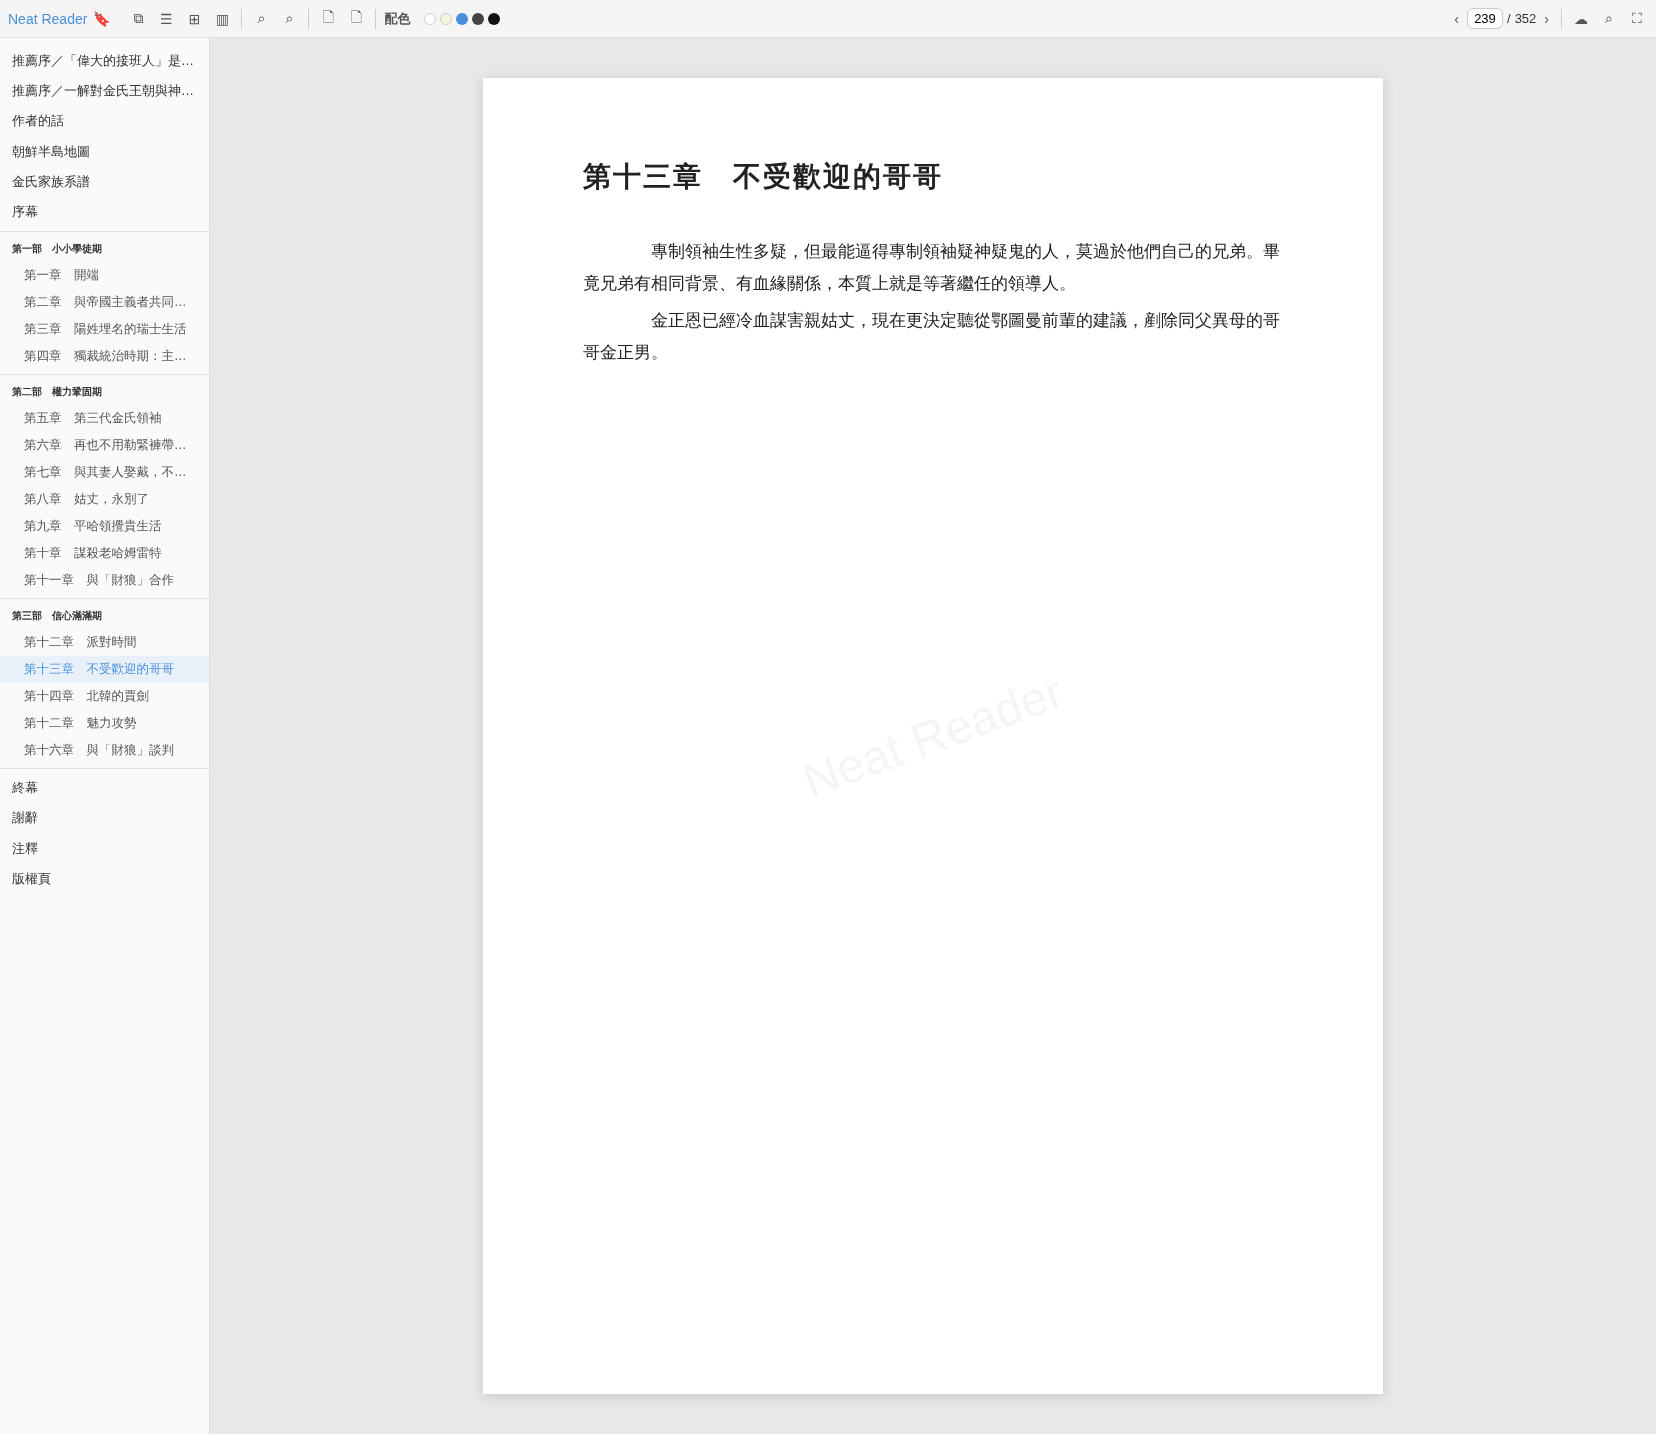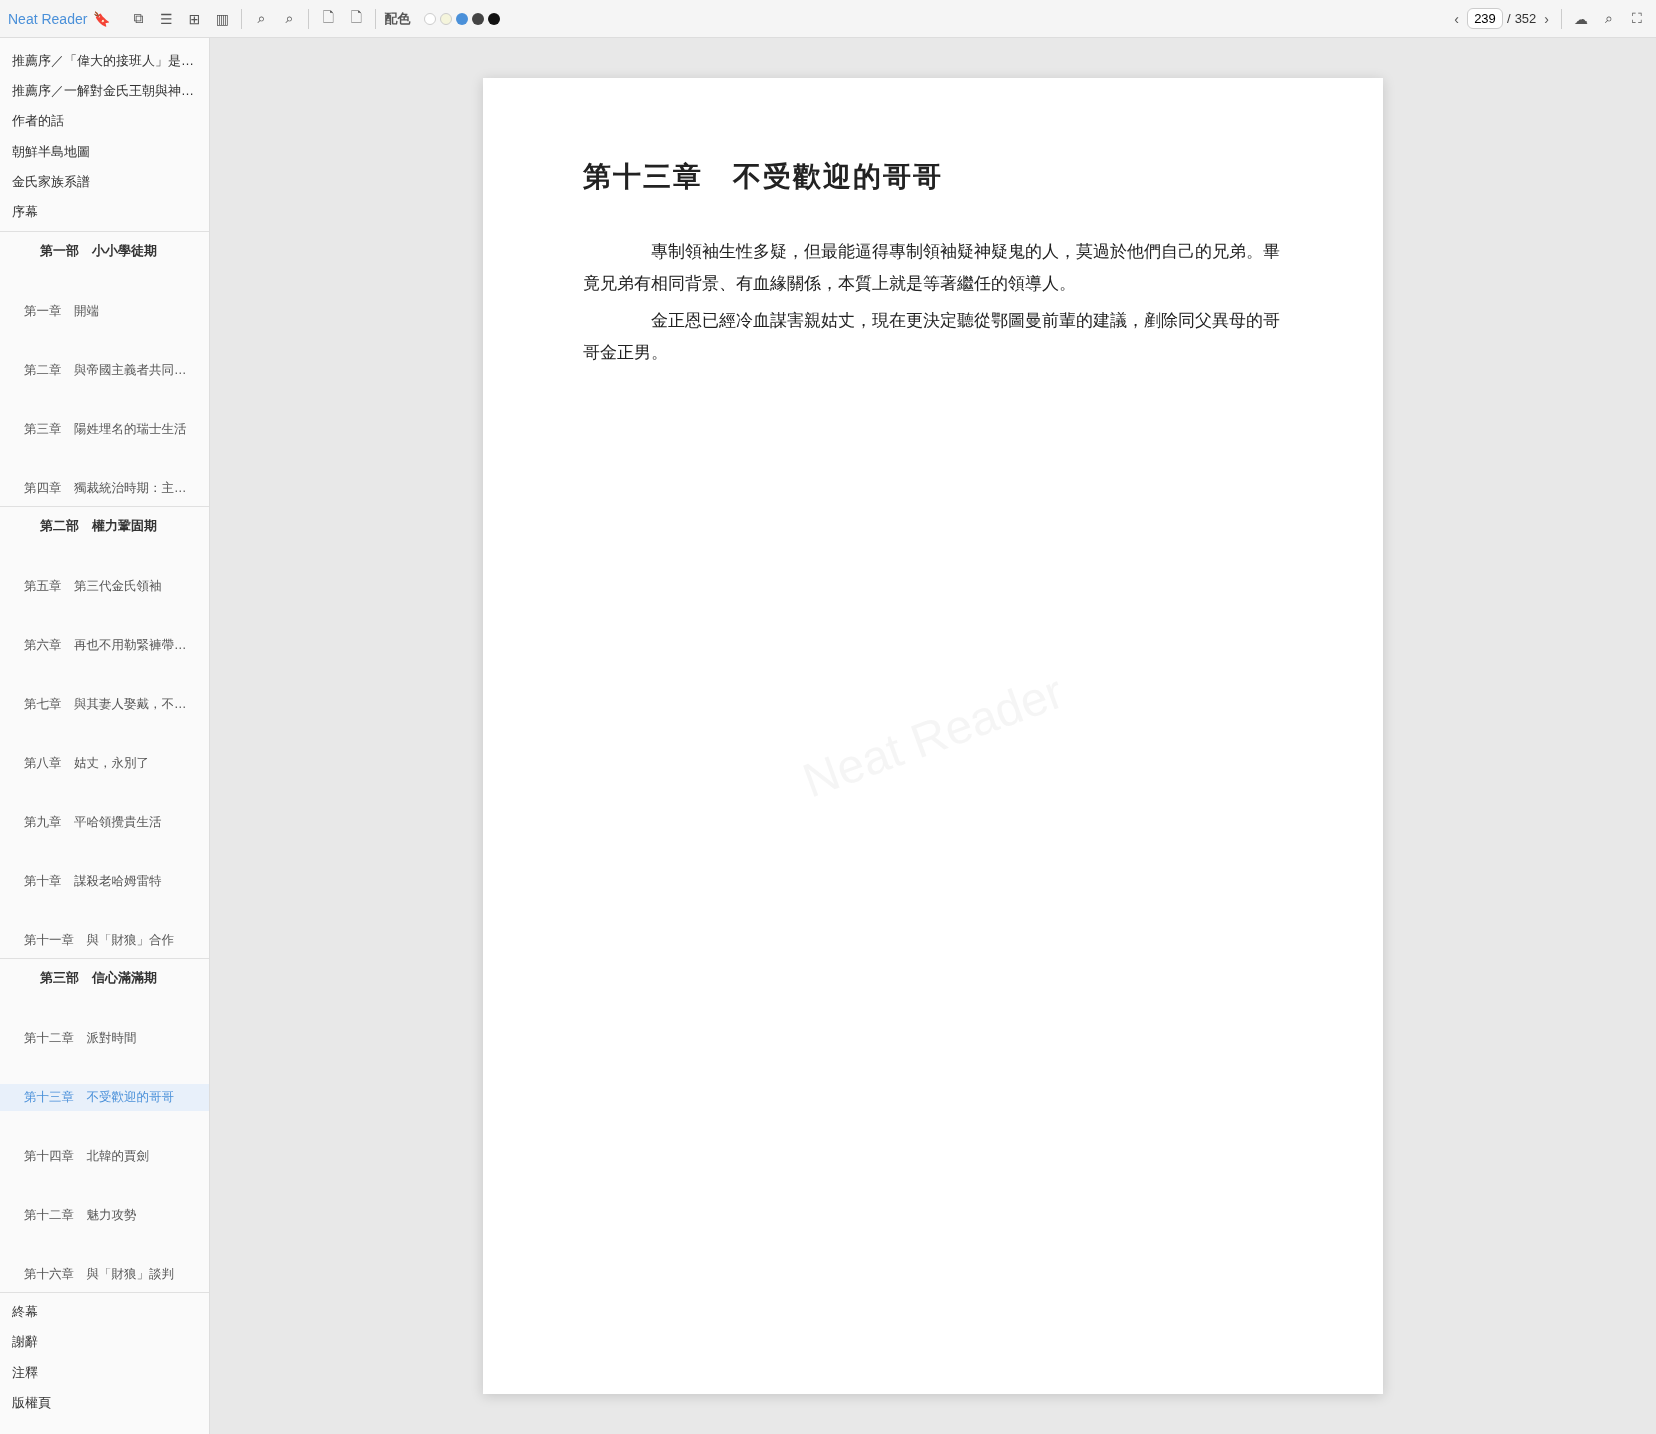--- a/index.html
+++ b/index.html
@@ -115,35 +115,33 @@
       cursor: pointer;
       font-size: 13px;
       color: #333;
       line-height: 1.4;
       white-space: nowrap;
       overflow: hidden;
       text-overflow: ellipsis;
     }
     .sidebar-section {
       padding: 6px 12px;
-      font-size: 13px;
+      font-size: 10px;
       color: #333;
       font-weight: bold;
       cursor: pointer;
-      margin-left: 28px;
     }
     .sidebar-sub {
       padding: 5px 12px 5px 24px;
       font-size: 12.5px;
       color: #555;
       cursor: pointer;
       white-space: nowrap;
       overflow: hidden;
       text-overflow: ellipsis;
-      margin-top: 32px;
     }
     .sidebar-sub.active {
       color: #4a90d9;
       background: #e8f0fa;
     }
     .sidebar-divider {
       height: 1px;
       background: #e0e0e0;
       margin: 4px 0;
     }

